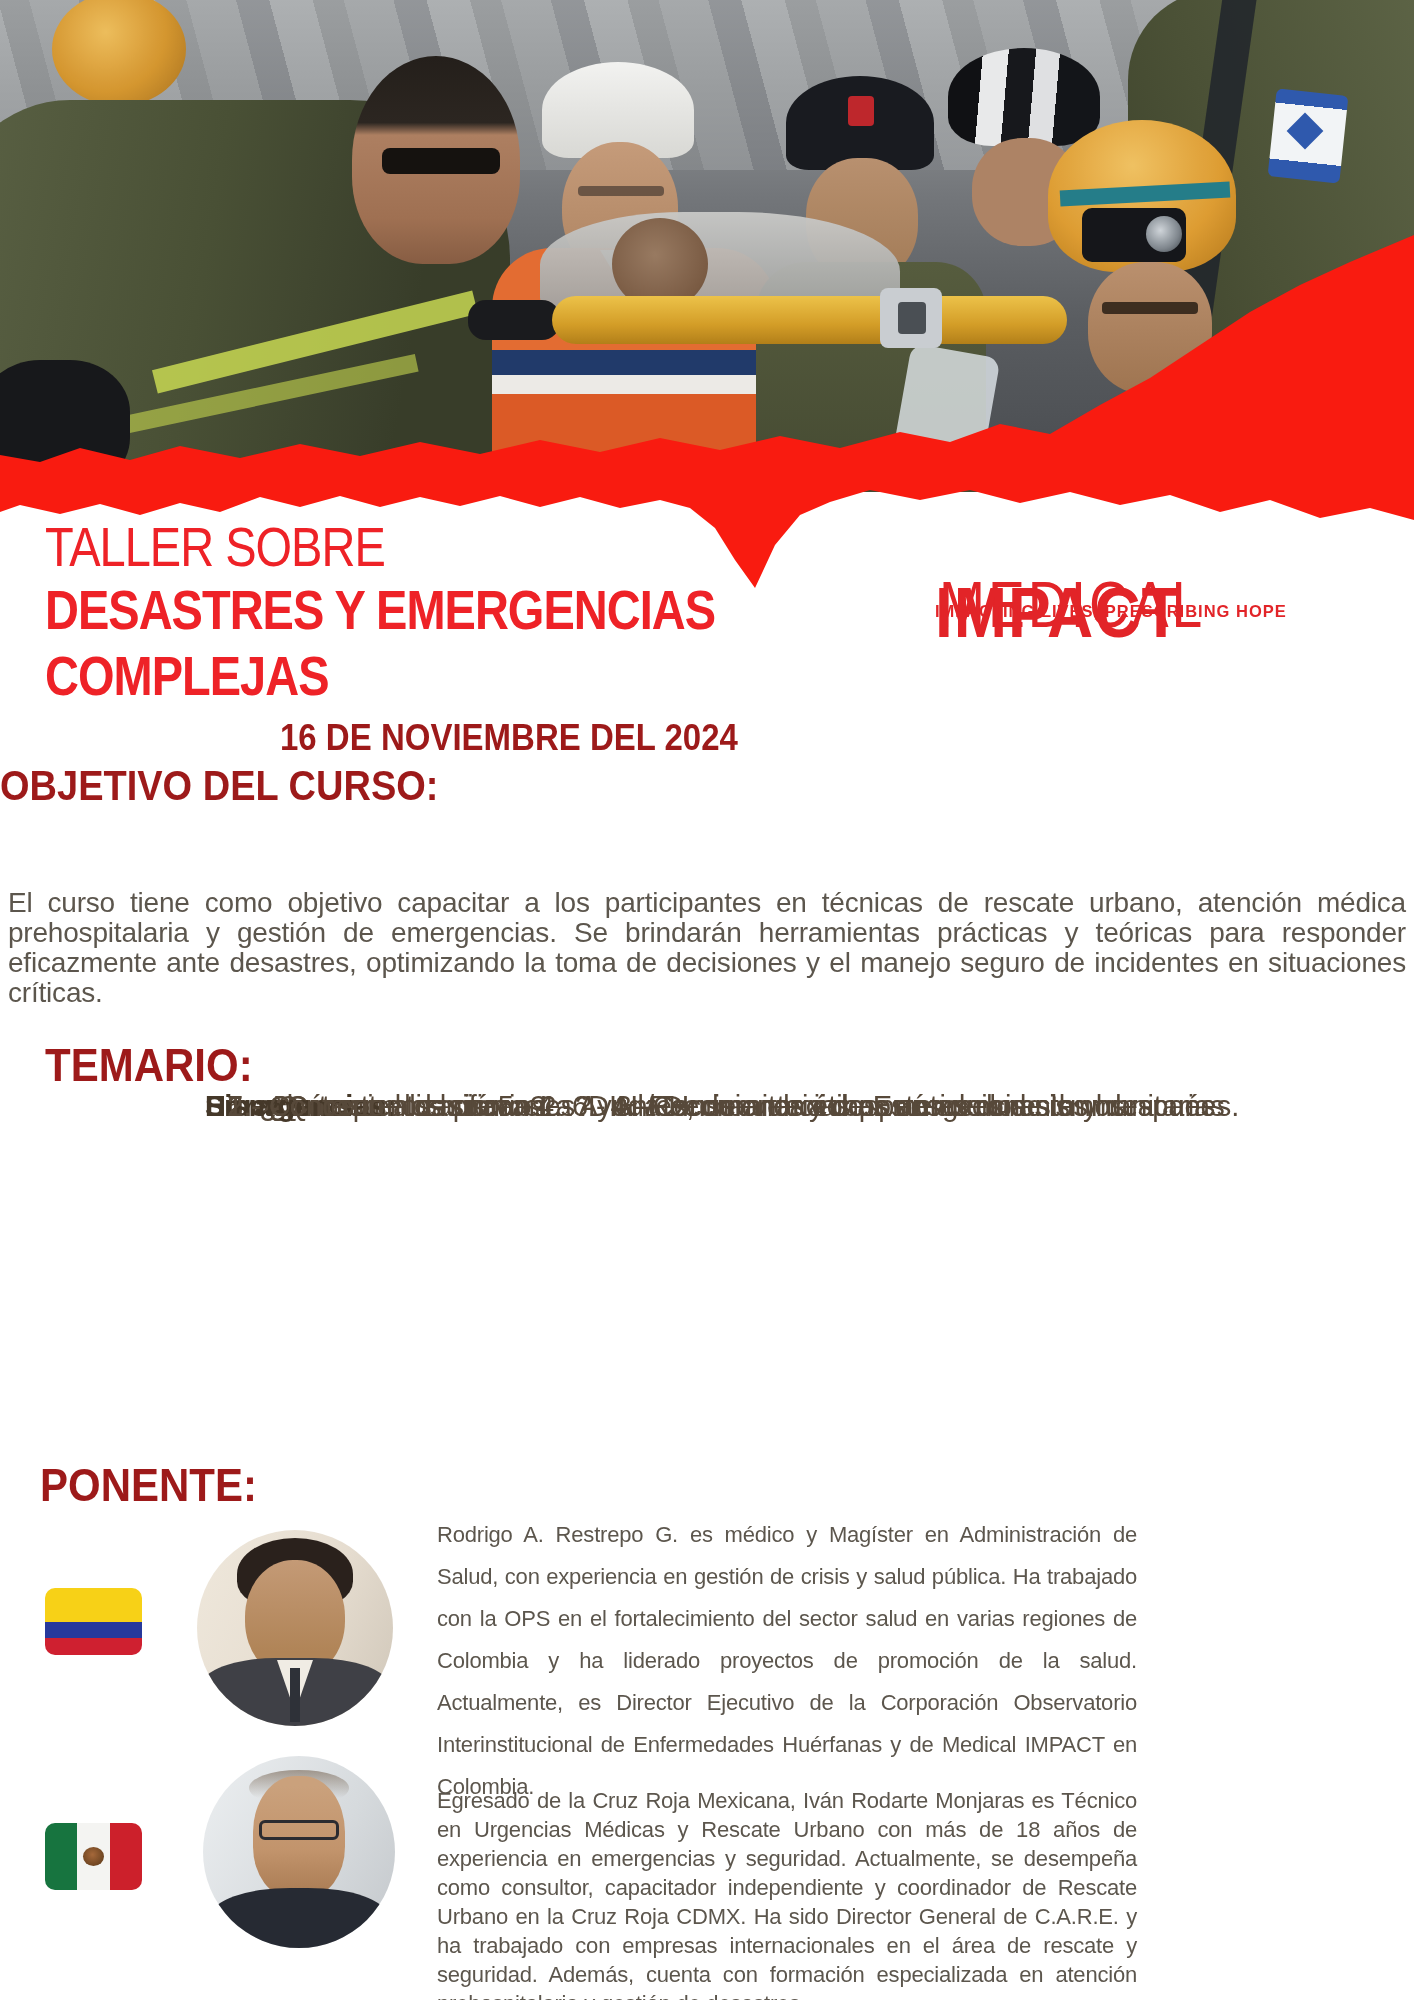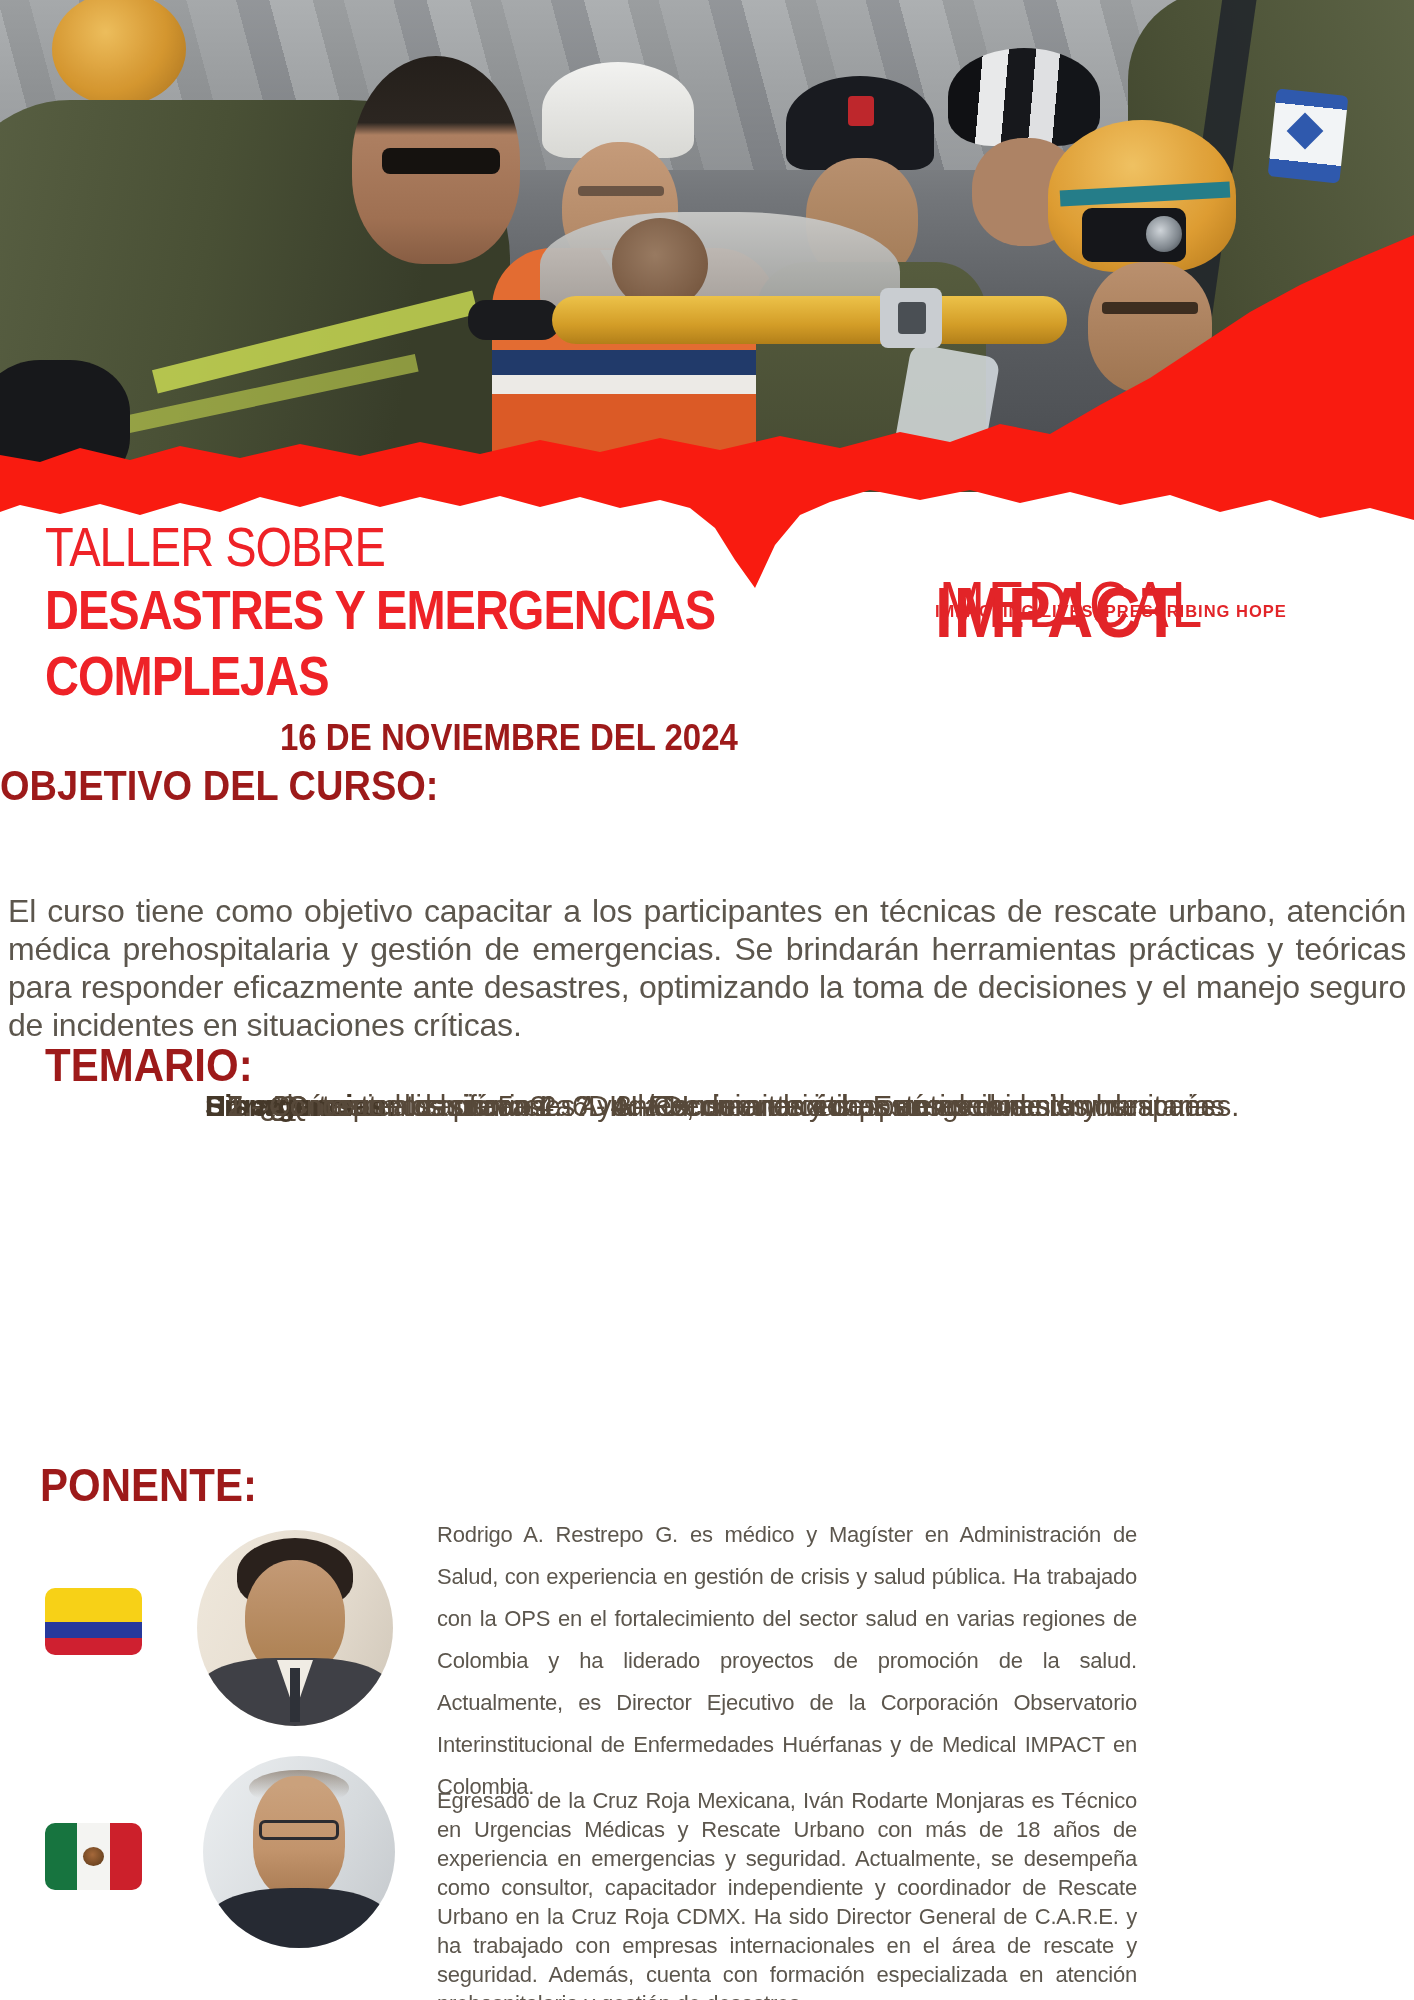--- a/index.html
+++ b/index.html
@@ -87,21 +87,21 @@
   .t2{top:577px;font-size:47px;font-weight:800;}
   .t3{top:643px;font-size:47px;font-weight:800;}
   .date{left:280px;top:716px;font-size:33px;font-weight:800;color:#9d1a1a;white-space:nowrap;
     transform:scaleY(1.12);transform-origin:left top;}
   .h-dark{color:#9d1a1a;font-weight:800;white-space:nowrap;transform:scaleY(1.12);transform-origin:left top;}
   .obj-h{left:0;top:762px;font-size:38px;}
   .tem-h{left:45px;top:1038px;font-size:42px;}
   .pon-h{left:40px;top:1458px;font-size:42px;}
 
   
-  .obj-p{left:8px;top:860px;width:1398px;font-size:32px;line-height:38px;color:#5c564d;
+  .obj-p{left:8px;top:860px;width:1398px;font-size:28px;line-height:30px;color:#5c564d;
     text-align:justify;letter-spacing:-0.2px;}
 
   .temario{left:205px;top:1086px;width:1180px;color:#57493a;font-size:29px;line-height:40px;}
   .temario div{position:static;white-space:pre-wrap;}
   .tsec-title{font-weight:700;color:#453829;}
   .tsec-line{padding-left:22px;}
 
   .bio{width:700px;left:437px;font-size:22px;color:#5c564d;text-align:justify;letter-spacing:-0.2px;}
   .bio1{top:1492px;line-height:42px;}
   .bio2{top:1764px;line-height:29px;}

